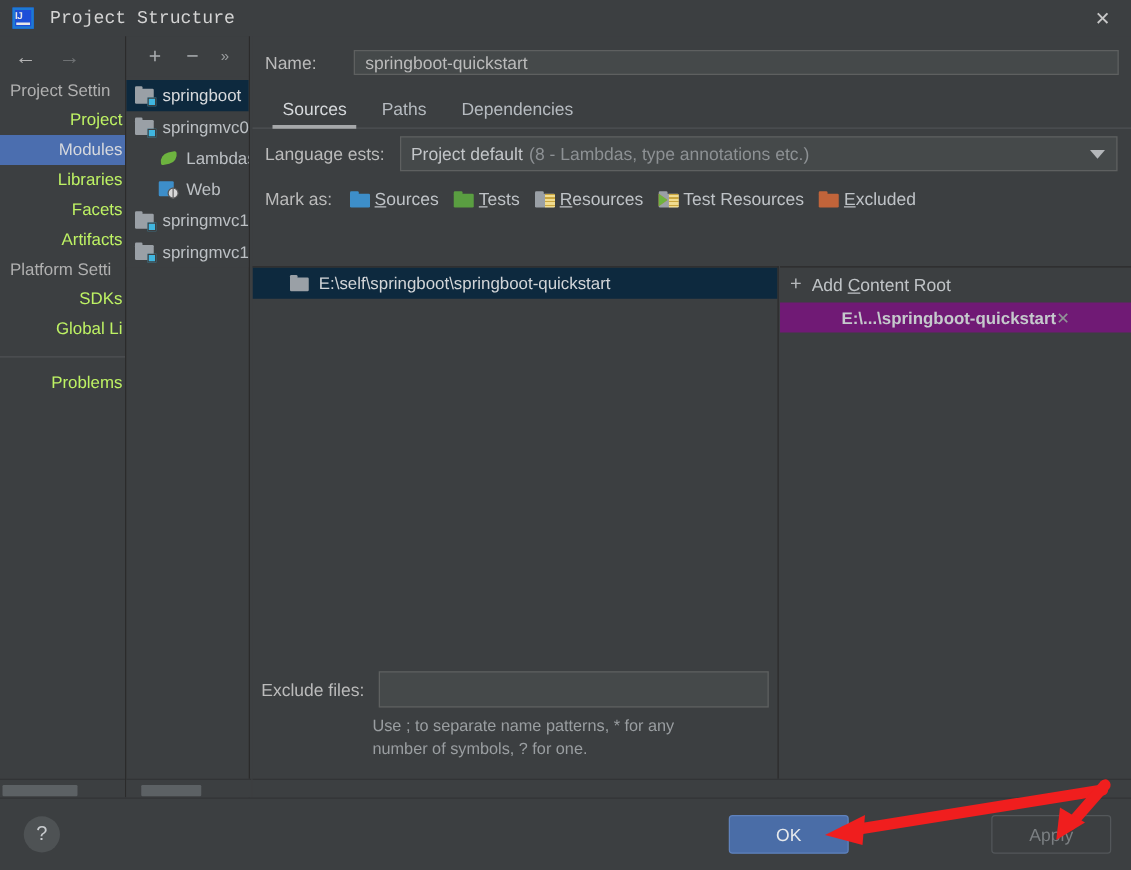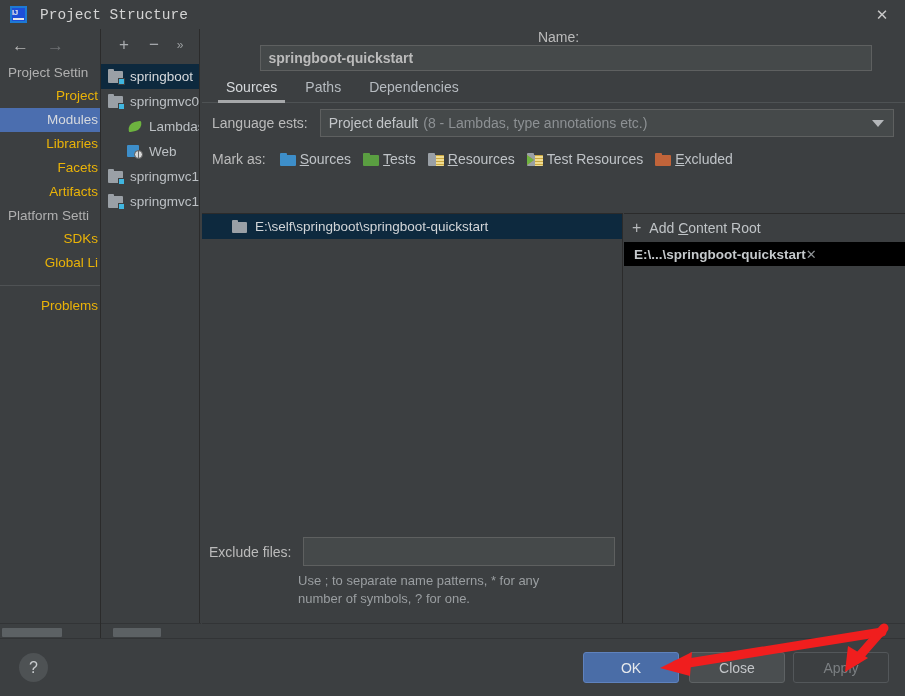--- a/index.html
+++ b/index.html
@@ -63,21 +63,21 @@
   }
   .navarrow { font-size: 17px; line-height: 1; cursor: default; }
   .navarrow.enabled { color: #b4b4b4; }
   .navarrow.disabled { color: #6e7173; }
 
   .side-group {
     font-size: 13.5px; color: #b0b0b0;
     padding: 4px 0 4px 8px; white-space: nowrap;
   }
   .side-item {
-    font-size: 13.5px; color: #eab308;
+    font-size: 13.5px; color: #bef264;
     height: 24px; line-height: 24px;
     text-align: right; padding-right: 2px;
     white-space: nowrap; overflow: hidden; cursor: default;
   }
   .side-item.selected { background: #4b6eaf; color: #d6d9de; }
   .side-sep {
     height: 1px; background: #4f5254; margin: 10px 0 8px 0;
   }
 
   
@@ -152,29 +152,28 @@
     content: ""; position: absolute; left: 3px; top: -1px;
     width: 1px; height: 9px; background: #666;
   }
 
   
   .details {
     position: absolute; left: 202px; top: 0; right: 0; height: 609px;
     background: #3c3f41;
   }
   .name-row {
-    display: flex; align-items: center; height: 42px; padding-left: 10px; flex-direction: column;
+    display: flex; align-items: center; height: 42px; padding-left: 10px;
   }
   .lbl { font-size: 14px; color: #bbbbbb; white-space: nowrap; }
   .name-input {
-    margin-left: 14px; width: 612px; height: 44px;
+    margin-left: 30px; width: 612px; height: 20px;
     background: #45494a; border: 1px solid #5e6060;
     color: #bbbbbb; font-size: 14px; padding: 0 8px;
     font-family: "Liberation Sans", sans-serif;
-    font-weight: bold;
   }
 
   .tabs {
     display: flex; align-items: flex-end; height: 32px;
     padding-left: 10px; gap: 0;
     border-bottom: 1px solid #4e5254;
   }
   .tab {
     font-size: 14px; color: #b6bbc0; padding: 0 14px 7px 14px;
     cursor: default; position: relative;
@@ -298,21 +297,21 @@
   }
   .add-root {
     height: 28px; display: flex; align-items: center;
     padding-left: 8px; gap: 8px; cursor: default;
   }
   .add-root .plus { font-size: 16px; color: #b6b9bc; }
   .add-root .t { font-size: 14px; color: #c0c4c7; }
   .add-root .t u { text-decoration: underline; }
   .root-chip {
     height: 24px; display: flex; align-items: center;
-    justify-content: flex-start; background: #000000;
+    justify-content: center; background: #701a75;
     padding: 0 10px 0 10px; cursor: default;
   }
   .root-chip .cp {
     font-size: 13.5px; font-weight: bold; color: #c5c9cc;
   }
   .root-chip .x { font-size: 13px; color: #909497; }
 
   
   .scroll-strip {
     position: absolute; left: 0; bottom: 0; width: 905px; height: 15px;
@@ -558,21 +557,20 @@
         <div class="thumb" style="left:12px; width:48px;"></div>
       </div>
       <div class="sb" style="left:202px; right:0; width:703px;"></div>
     </div>
 
   </div>
 
   <div class="footer">
     <div class="help-btn">?</div>
     <div class="btn primary">OK</div>
-    <div class="btn normal">Close</div>
     <div class="btn disabled">Apply</div>
 
   </div>
 
   <svg class="arrows" viewBox="0 0 905 696" xmlns="http://www.w3.org/2000/svg">
 
     <g>
       <path d="M882,632 L676,665" stroke="#f01e1e" stroke-width="9" fill="none" stroke-linecap="round"></path>
       <path d="M660,668 L692,652 L690,676 Z" fill="#f01e1e"></path>
     </g>

